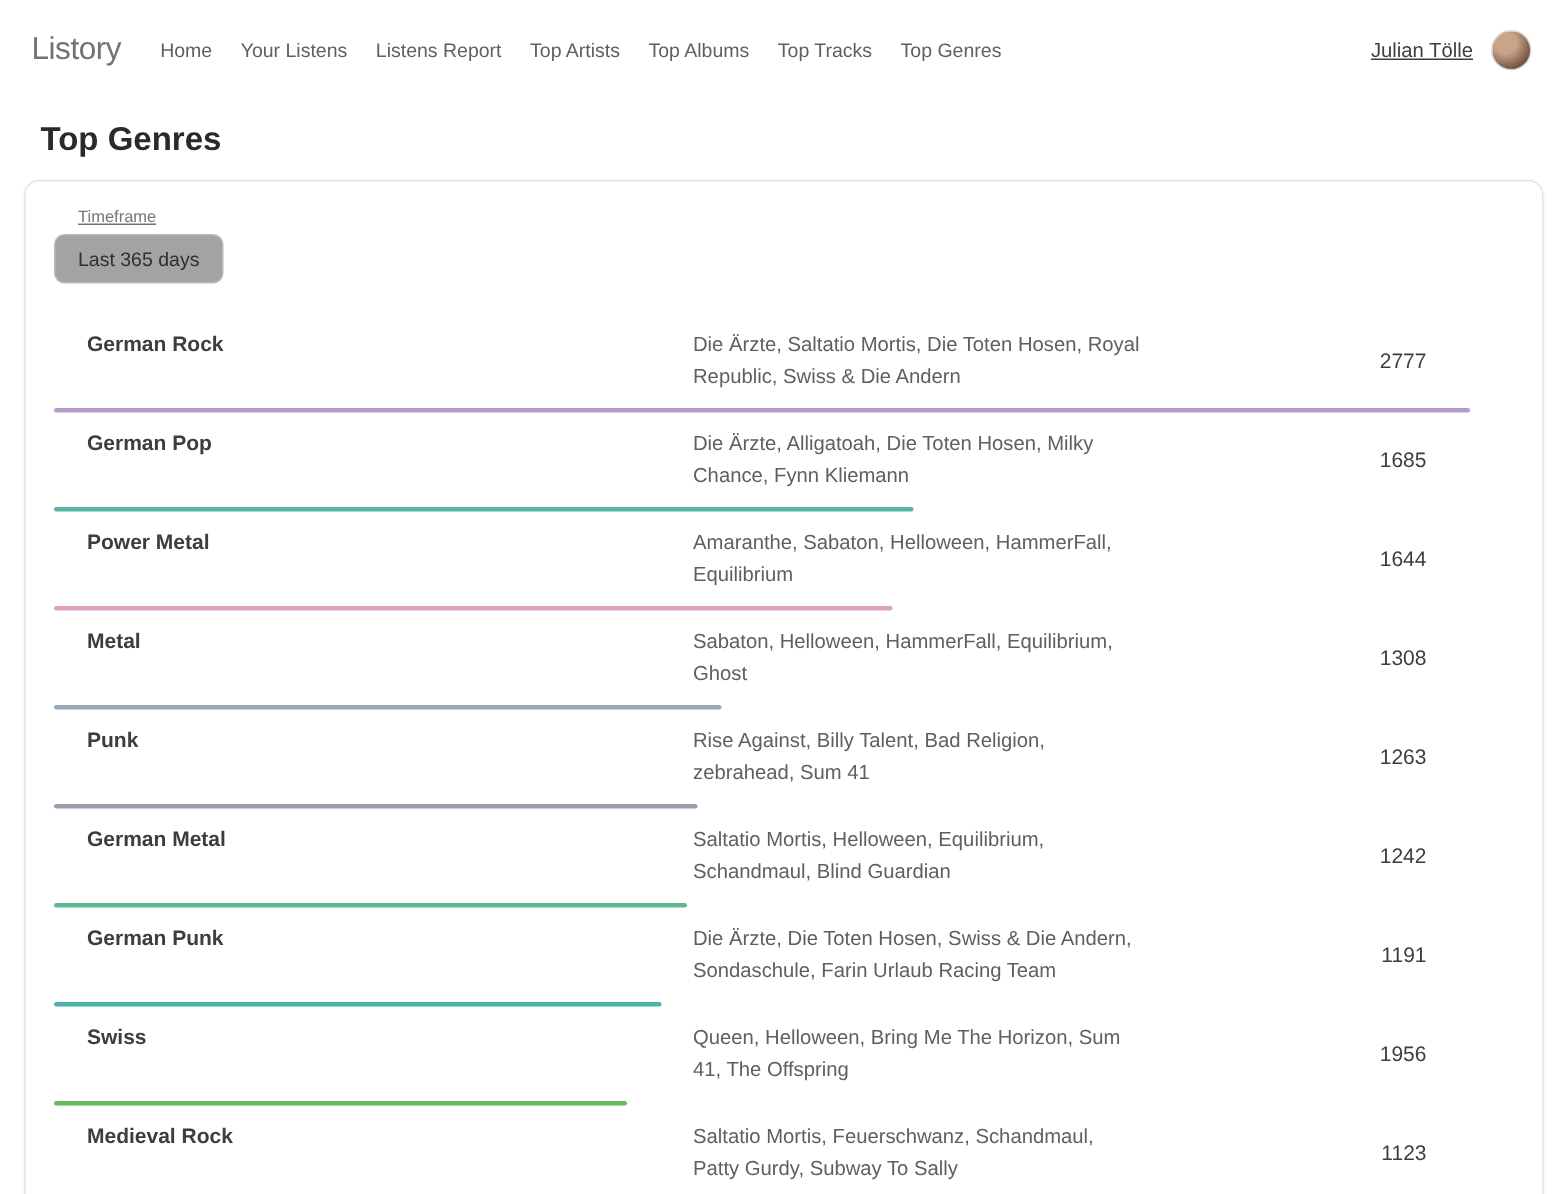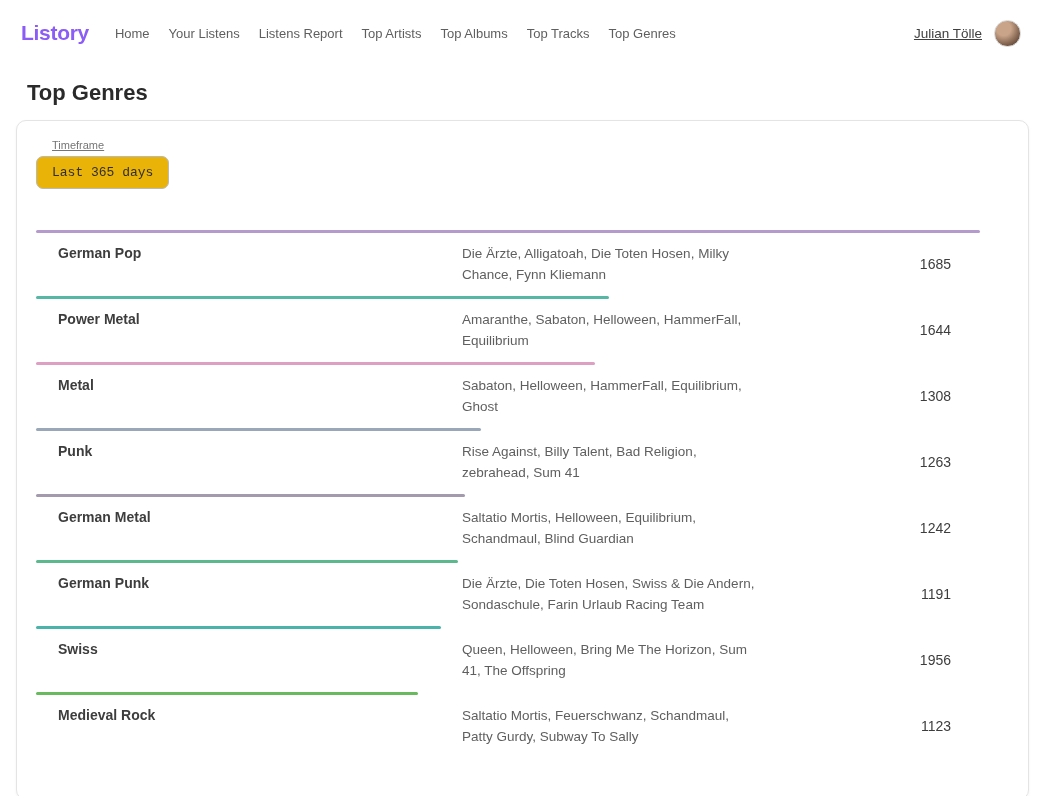--- a/index.html
+++ b/index.html
@@ -11,22 +11,22 @@
     color: #212121;
   }
 
   
   .topnav {
     display: flex; align-items: center;
     height: 66px; padding: 0 24px 0 21px;
     background: #ffffff;
   }
   .logo {
-    font-size: 21px; font-weight: 700; letter-spacing: -0.3px;
-    color: #8b5cf6; margin-right: 26px; cursor: pointer;
+    font-size: 21px; font-weight: 400; letter-spacing: -0.3px;
+    color: #737373; margin-right: 26px; cursor: pointer;
   }
   .nav-links { display: flex; align-items: center; gap: 19px; }
   .nav-link {
     font-size: 13px; color: #5f5f5f; cursor: pointer; white-space: nowrap;
   }
   .nav-right { margin-left: auto; display: flex; align-items: center; gap: 12px; }
   .user-name { font-size: 13.5px; color: #3f3f3f; text-decoration: underline; }
   .avatar {
     width: 27px; height: 27px; border-radius: 50%;
     background: radial-gradient(circle at 35% 30%, #c9a489 0 30%, #7a5c49 70%, #433026 100%);
@@ -49,21 +49,21 @@
     min-height: 680px;
     background: #ffffff;
   }
   .timeframe-label {
     font-size: 11px; color: #757575; margin: 2px 0 5px 16px; text-decoration: underline;
   }
   .timeframe-select {
     display: inline-flex; align-items: center;
     border: 1px solid #b9b9b9; border-radius: 7px;
     padding: 8px 15px; font-size: 13px; color: #2f2f2f;
-    cursor: pointer; background: #eab308; font-family: Liberation Mono, monospace;
+    cursor: pointer; background: #a3a3a3;
   }
 
   
   .genre-table { margin-top: 20px; }
   .genre-row { position: relative; padding: 10px 0 14px 0; }
   .row-content { display: flex; }
   .cell-name {
     width: 426px; padding-left: 22px; padding-top: 2px;
     font-size: 14px; font-weight: 700; color: #3d3d3d;
     align-self: flex-start;
@@ -103,20 +103,25 @@
 <h1 class="page-title">Top Genres</h1>
 
 <section class="card">
   <div class="timeframe-label">Timeframe</div>
   <div class="timeframe-select">
     <span>Last 365 days</span>
   </div>
 
   <div class="genre-table">
       <div class="genre-row">
+        <div class="row-content">
+          <div class="cell-name">German Rock</div>
+          <div class="cell-artists">Die Ärzte, Saltatio Mortis, Die Toten Hosen, Royal Republic, Swiss &amp; Die Andern</div>
+          <div class="cell-count">2777</div>
+        </div>
         <div class="bar-track">
           <div class="bar-fill" style="width: 100%; background: rgb(180, 155, 204);"></div>
         </div>
       </div>
       <div class="genre-row">
         <div class="row-content">
           <div class="cell-name">German Pop</div>
           <div class="cell-artists">Die Ärzte, Alligatoah, Die Toten Hosen, Milky Chance, Fynn Kliemann</div>
           <div class="cell-count">1685</div>
         </div>

